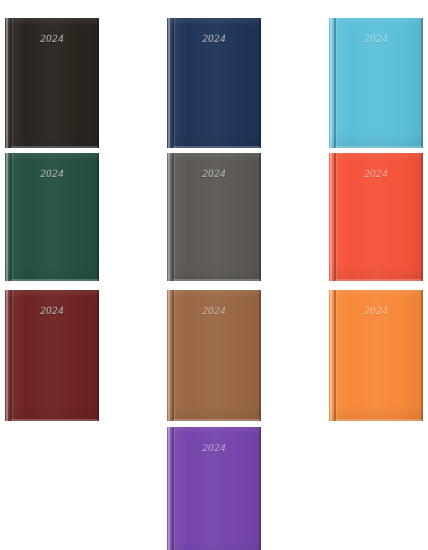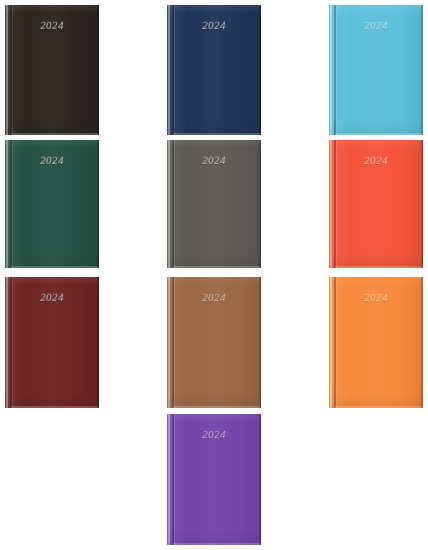--- a/index.html
+++ b/index.html
@@ -27,20 +27,21 @@
     box-sizing: border-box;
   }
 
   
   .book {
     position: relative;
     width: 100%;
     height: 100%;
     overflow: hidden;
     background: #1d4ed8;
+    margin-top: 13px;
   }
 
   
   .cover {
     position: absolute;
     inset: 0;
   }
 
   
   .cover-sheen {

